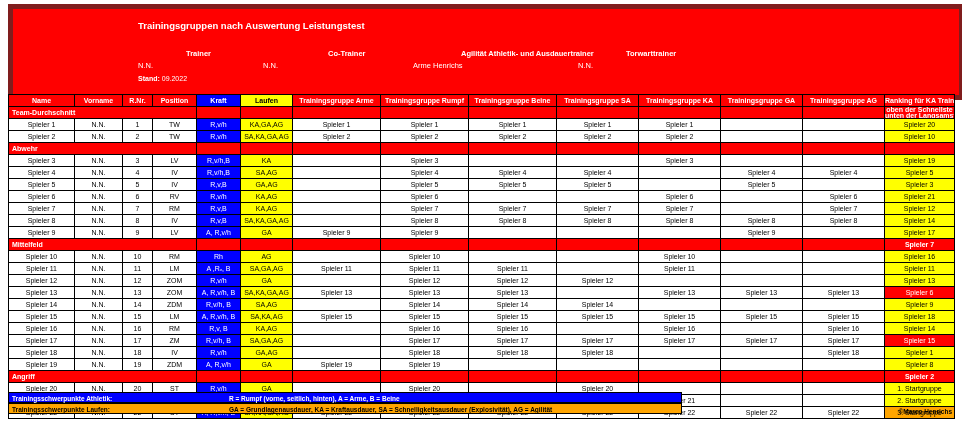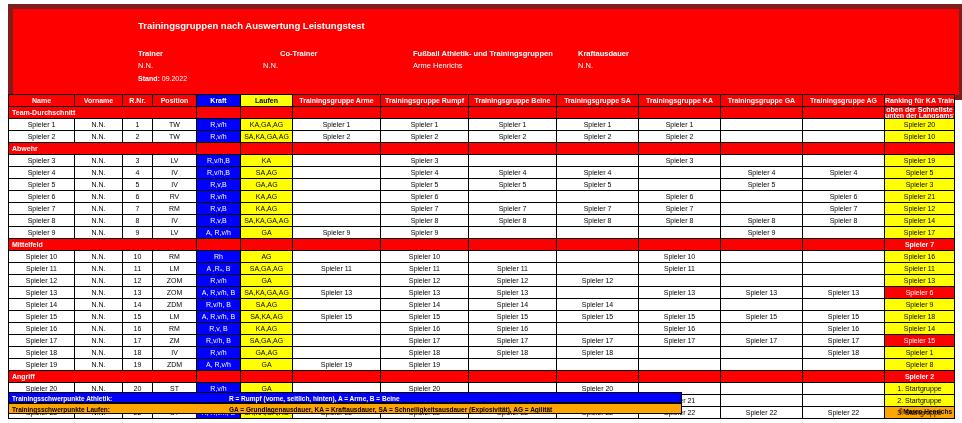--- a/index.html
+++ b/index.html
@@ -2,21 +2,21 @@
 <html><head>
 <meta charset="utf-8">
 <style>
   html,body{margin:0;padding:0;background:#ffffff;}
   body{width:962px;height:423px;font-family:"Liberation Sans",sans-serif;font-size:7px;color:#000;}
   .page{position:relative;width:962px;height:423px;overflow:hidden;}
 
   
   .banner{position:absolute;left:8px;top:4px;width:946px;height:86px;background:#ff0000;border:5px solid #7f1d1d;}
   .banner-title{position:absolute;left:125px;top:11px;font-size:9.5px;font-weight:bold;color:#ffffff;}
-  .role{position:absolute;font-size:7.5px;font-weight:bold;color:#ffffff;}
+  .role{position:absolute;font-size:7.5px;font-weight:bold;color:#ffffff;margin-left:48px;}
   .rolename{position:absolute;font-size:7.5px;color:#ffffff;}
   .stand{position:absolute;left:125px;top:66px;font-size:7px;font-weight:bold;color:#ffffff;}
   .stand span{font-weight:normal;}
 
   
   table.main{position:absolute;left:8px;top:94px;border-collapse:collapse;table-layout:fixed;width:946px;}
   table.main td,table.main th{border:1px solid #000;padding:0;height:11px;line-height:11px;text-align:center;font-size:7px;overflow:hidden;white-space:nowrap;}
   thead th{background:#ff0000;color:#ffffff;font-weight:bold;font-size:7px;}
   thead th.kraft{background:#0000ff;color:#ffffff;}
   thead th.laufen{background:#ffff00;color:#000000;}
@@ -47,24 +47,24 @@
 
   <div class="banner">
     <div class="banner-title">Trainingsgruppen nach Auswertung Leistungstest</div>
 
     <div class="role" style="left:125px;top:40px;">Trainer</div>
     <div class="rolename" style="left:125px;top:52px;">N.N.</div>
 
     <div class="role" style="left:267px;top:40px;">Co-Trainer</div>
     <div class="rolename" style="left:250px;top:52px;">N.N.</div>
 
-    <div class="role" style="left:400px;top:40px;">Fußball Athletik- und Trainingsgruppen</div>
+    <div class="role" style="left:400px;top:40px;">Agilität Athletik- und Ausdauertrainer</div>
     <div class="rolename" style="left:400px;top:52px;">Arme Henrichs</div>
 
-    <div class="role" style="left:565px;top:40px;">Kraftausdauer</div>
+    <div class="role" style="left:565px;top:40px;">Torwarttrainer</div>
     <div class="rolename" style="left:565px;top:52px;">N.N.</div>
 
     <div class="stand"><b>Stand:</b> <span>09.2022</span></div>
   </div>
 
   <table class="main">
     <colgroup>
       <col style="width:66px">
         <col style="width:48px">
         <col style="width:30px">

